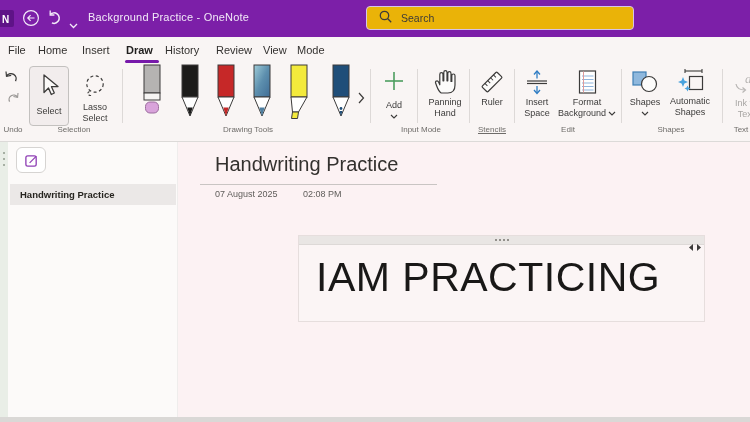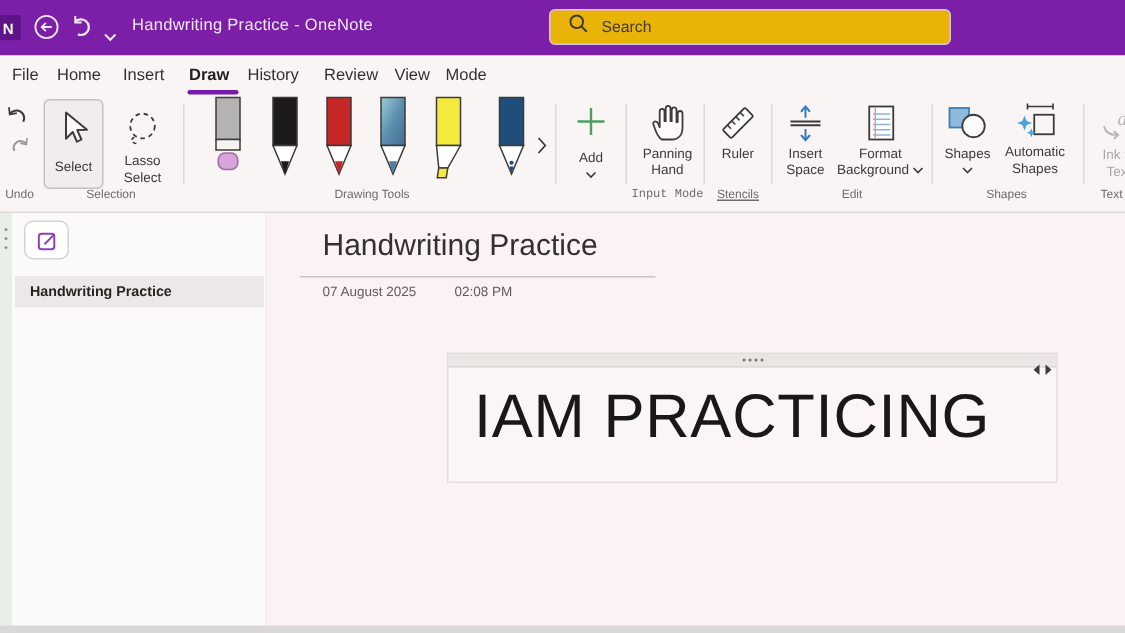--- a/index.html
+++ b/index.html
@@ -105,21 +105,21 @@
       <svg width="18" height="18" fill="none" stroke="#f3eaf9" stroke-width="1.5">
         <path d="M5.2 5.4 C7 3.6 10 3.3 12.1 4.9 C14.5 6.7 14.9 10 13.1 12.3 C11.6 14.2 9 14.8 6.9 13.9"></path>
         <path d="M5.2 1.6 L5.2 6 L9.4 6" stroke-width="1.3"></path>
       </svg>
     </span>
     <span class="tb-icon" style="left:69px; top:15px;">
       <svg width="9" height="6" fill="none" stroke="#f3eaf9" stroke-width="1.3">
           <polyline points="1,1 4.5,4.5 8,1"></polyline>
         </svg>
     </span>
-    <span class="tb-title">Handwriting Practice  -  OneNote</span>
+    <span class="tb-title">Background Practice  -  OneNote</span>
     <div class="searchbox">
       <span>
         <svg width="13" height="13" fill="none" stroke="#3c3b3a" stroke-width="1.3">
           <circle cx="5.5" cy="5.5" r="4.2"></circle>
             <line x1="8.8" y1="8.8" x2="12.2" y2="12.2"></line>
         </svg>
       </span>
       <input placeholder="Search" style="">
     </div>
   </div>
@@ -242,21 +242,21 @@
 
     <div class="rsep" style="left:417px;"></div>
 
     <div class="rbtn" style="left:422px; width:46px;">
       <svg width="26" height="26" style="margin-top:3px;" viewBox="0 0 26 26">
         <path d="M9.2 24 C6.8 22.6 6 20.6 4.8 17.3 L3.6 14 C3.2 12.9 3.8 12 4.8 11.9 C5.6 11.8 6.3 12.3 6.7 13.3 L7.8 15.8 L7.8 5.4 C7.8 4.3 8.5 3.6 9.4 3.6 C10.3 3.6 11 4.3 11 5.4 L11 11.8 L11.8 11.8 L11.8 3.4 C11.8 2.3 12.5 1.6 13.4 1.6 C14.3 1.6 15 2.3 15 3.4 L15 11.8 L15.8 11.8 L15.8 4.4 C15.8 3.3 16.5 2.6 17.4 2.6 C18.3 2.6 19 3.3 19 4.4 L19 12.4 L19.8 12.4 L19.8 6.8 C19.8 5.7 20.5 5 21.4 5 C22.3 5 23 5.7 23 6.8 L23 16 C23 20.8 20.4 24 15.8 24 Z" fill="#fcfbfa" stroke="#3c3b3a" stroke-width="1.2" stroke-linejoin="round"></path>
       </svg>
       <span class="lbl" style="margin-top:2px;">Panning</span>
       <span class="lbl">Hand</span>
     </div>
-    <div class="grp" style="left:420px; width:50px;font-family:Liberation Mono, monospace;">Input Mode</div>
+    <div class="grp" style="left:396px; width:50px;">Input Mode</div>
 
     <div class="rsep" style="left:469px;"></div>
 
     <div class="rbtn" style="left:472px; width:40px;">
       <svg width="26" height="26" style="margin-top:3px;" viewBox="0 0 26 26">
         <g transform="rotate(-45 13 13)">
           <rect x="2.5" y="9" width="21" height="8" rx="1" fill="#fcfbfa" stroke="#3c3b3a" stroke-width="1.2"></rect>
           <line x1="7" y1="9" x2="7" y2="12.5" stroke="#3c3b3a"></line>
           <line x1="11" y1="9" x2="11" y2="12.5" stroke="#3c3b3a"></line>
           <line x1="15" y1="9" x2="15" y2="12.5" stroke="#3c3b3a"></line>

